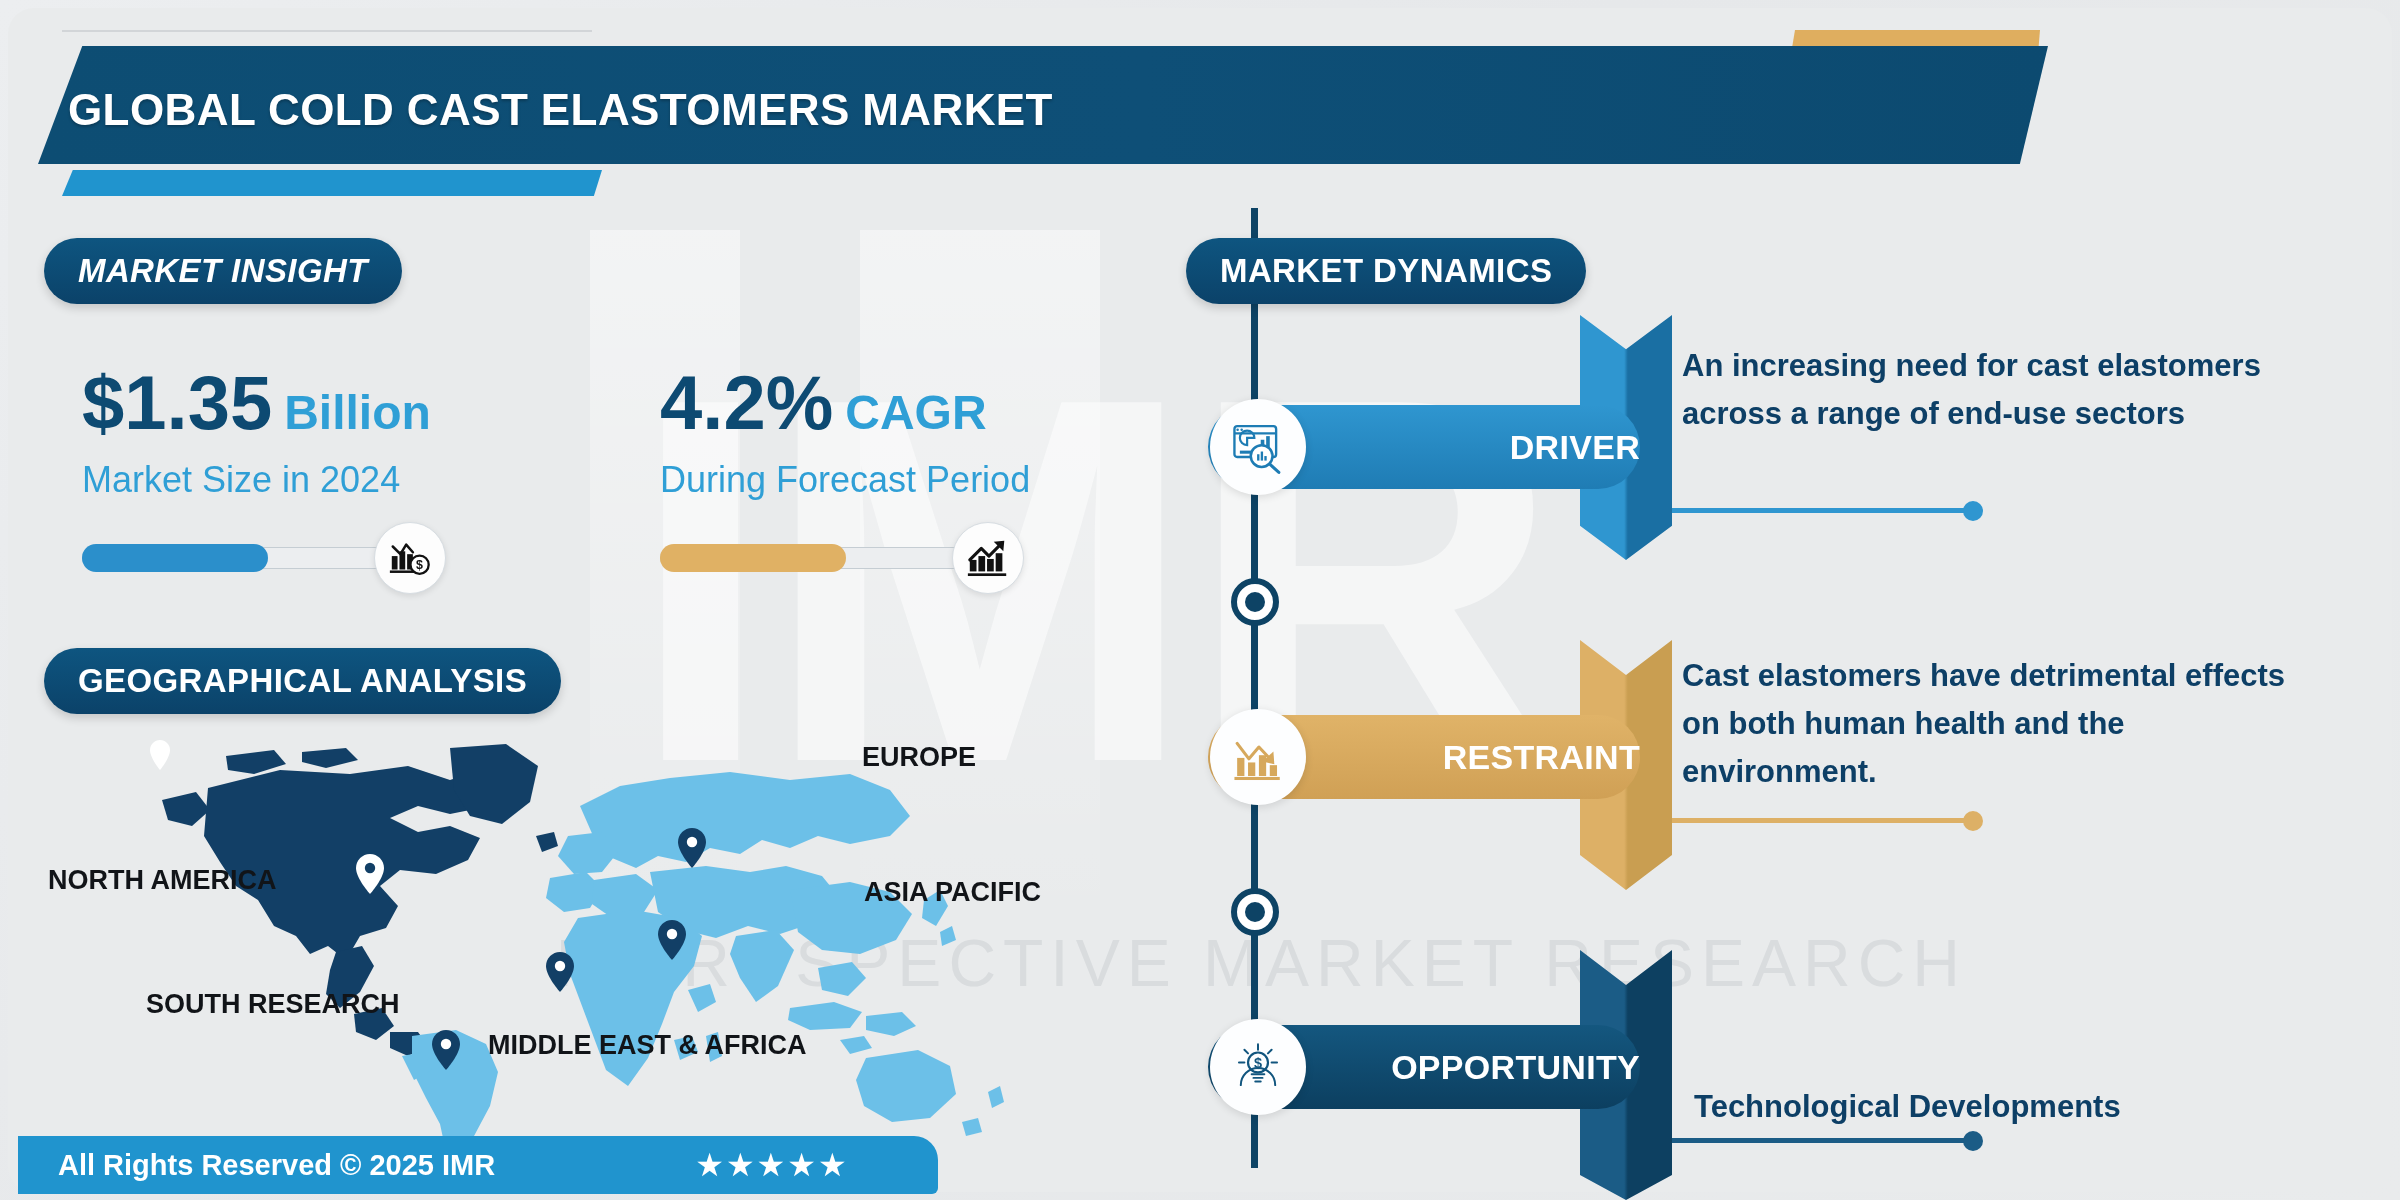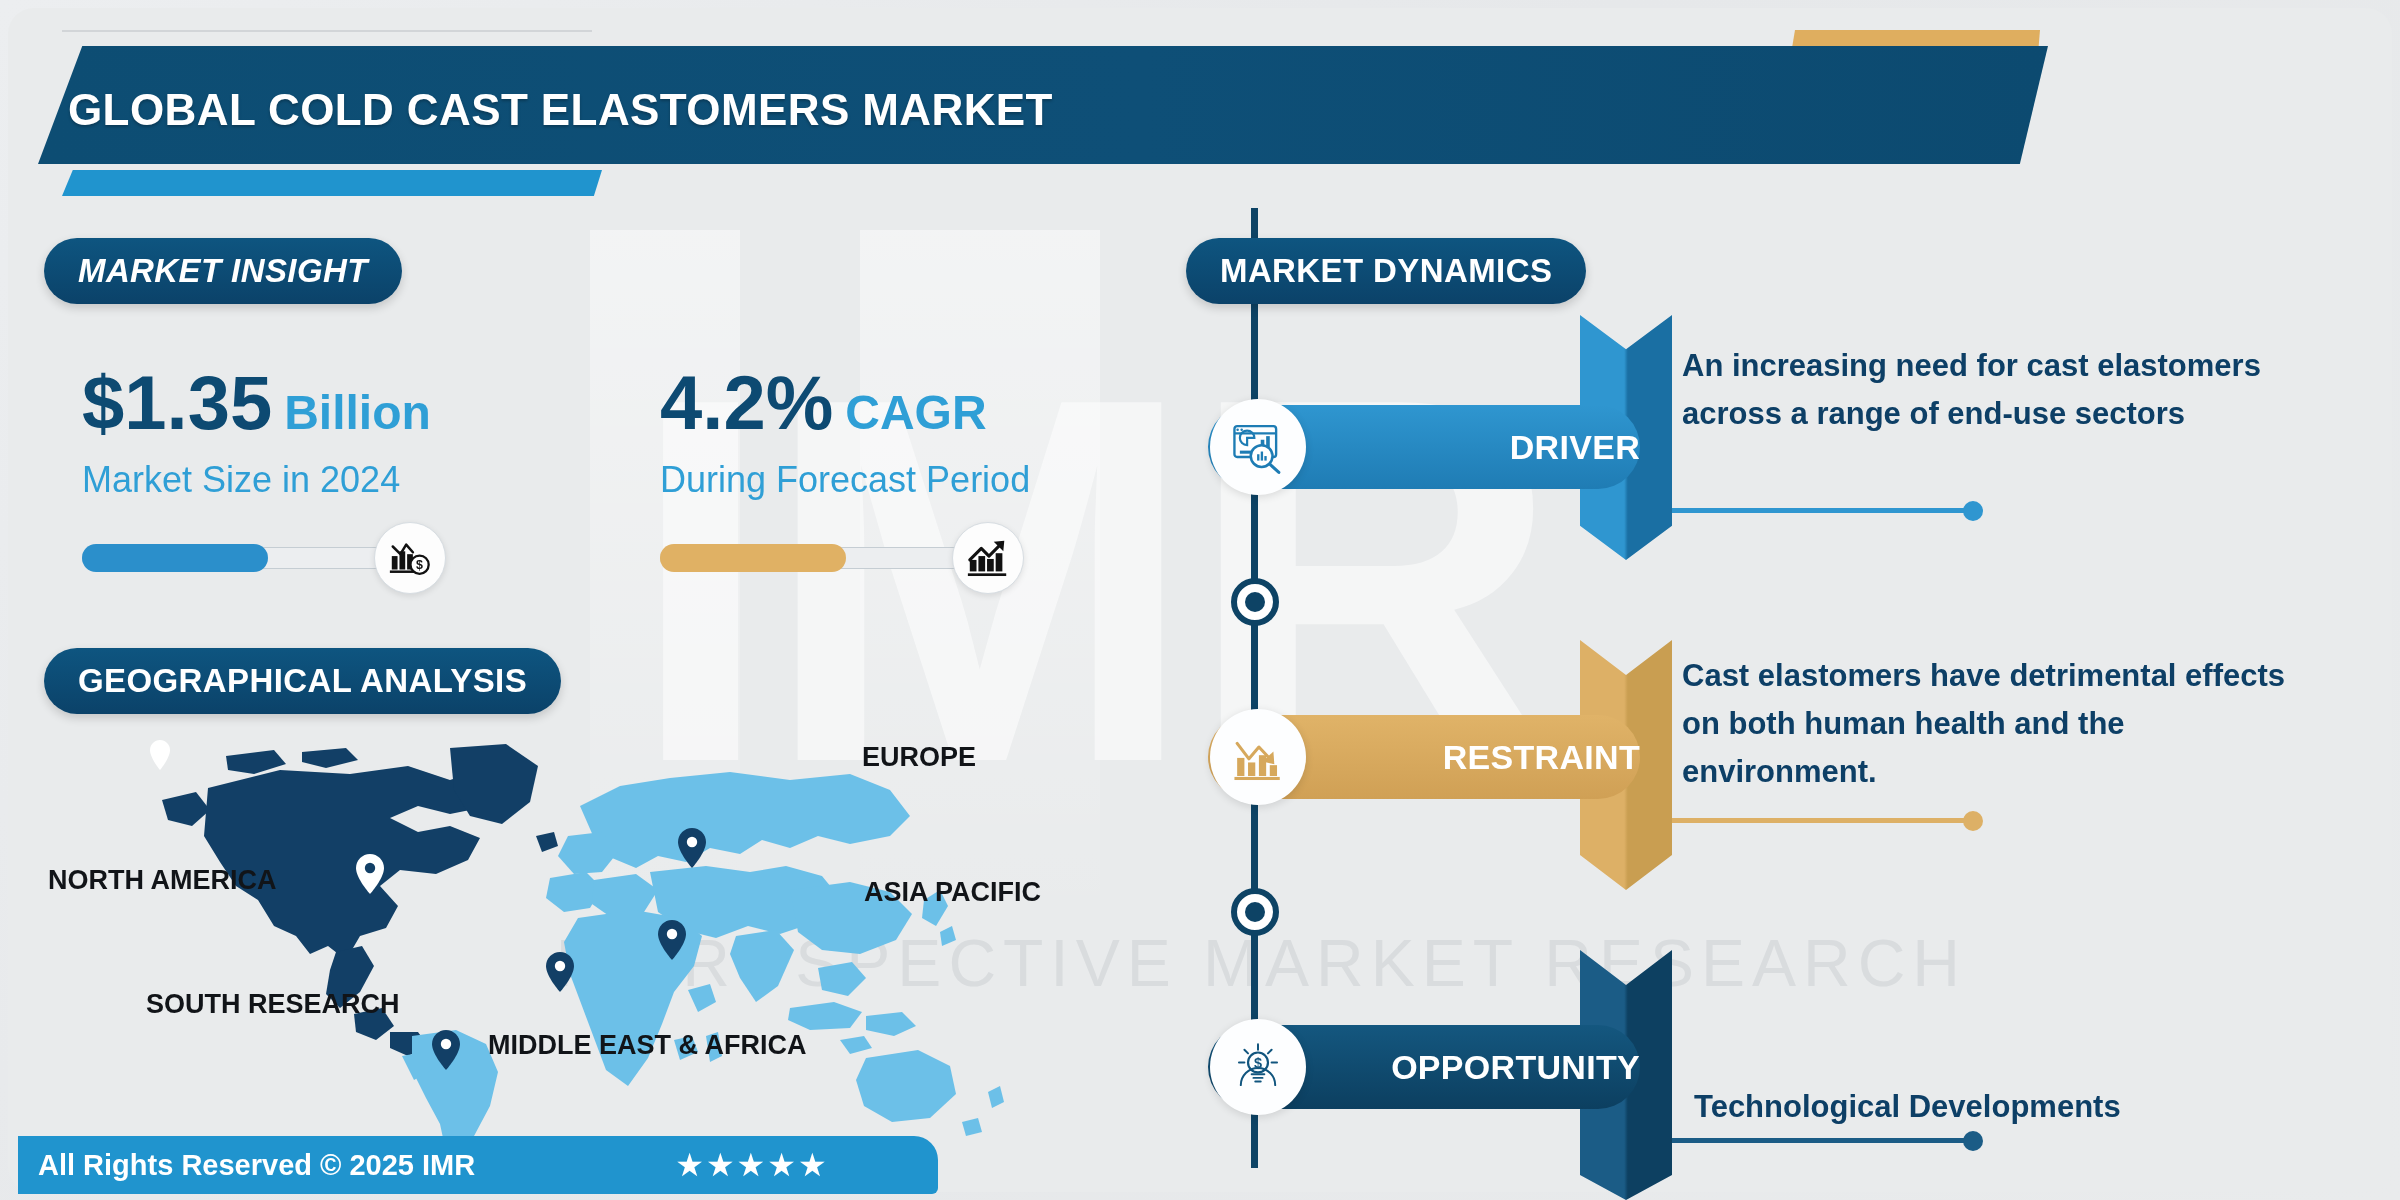--- a/index.html
+++ b/index.html
@@ -183,21 +183,21 @@
   }
 
   
   .footer {
     position:absolute; left:18px; top:1136px; width:920px; height:58px;
     background:#2094ce;
     border-top-right-radius:24px; border-bottom-right-radius:6px;
     display:flex; align-items:center;
   }
   .footer-text {
-    color:#ffffff; font-size:29px; font-weight:600; margin-left:20px;
+    color:#ffffff; font-size:29px; font-weight:600; margin-left:40px;
     white-space:nowrap;
   }
   .stars {
     color:#ffffff; font-size:32px; letter-spacing:2px; margin-left:200px;
   }
 </style>
 </head>
 <body>
 
 <div id="canvas">

